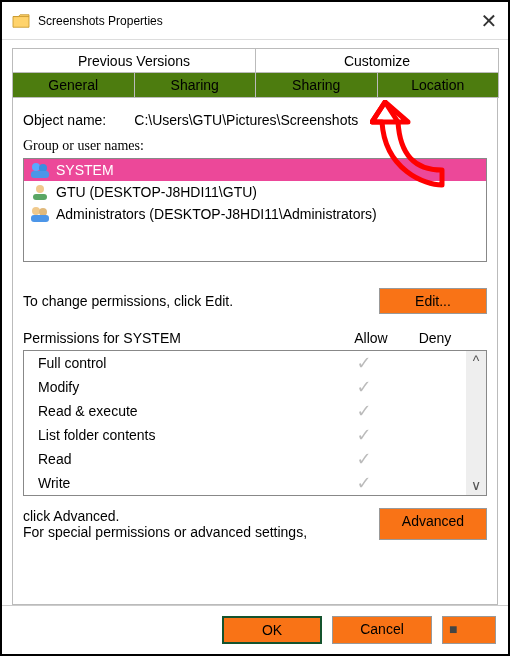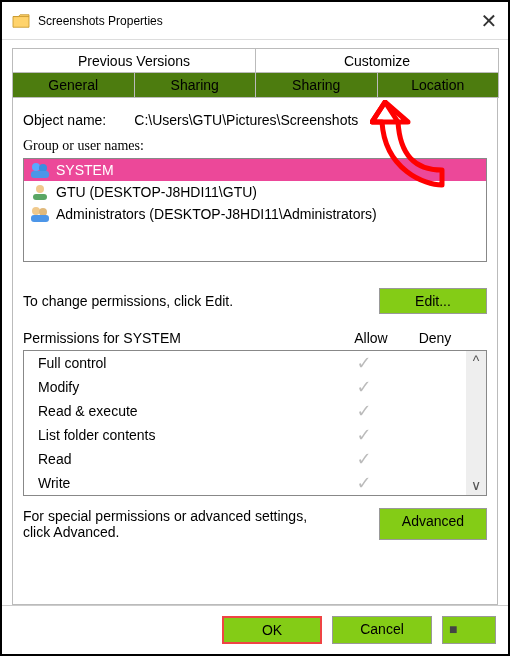--- a/index.html
+++ b/index.html
@@ -18,36 +18,36 @@
   .tabrow.bottom { margin-top: -1px; }
   .tabcontent { border: 1px solid #bbb; border-top: none; margin: 0 10px 0 10px; padding: 14px 10px; flex: 1; display:flex; flex-direction:column; }
   .row { margin-bottom: 10px; }
   .objrow { display: flex; gap: 28px; }
   .list { border: 1px solid #888; background: #fff; height: 104px; overflow: hidden; }
   .litem { display: flex; align-items: center; padding: 2px 6px; gap: 6px; }
   .litem.sel { background: #ec4899; color: #fff; }
   .uicon { width: 20px; height: 18px; }
   .editrow { display: flex; align-items: center; margin-top: 16px; }
   .editrow .txt { flex: 1; }
-  .btn { background: #84cc16; border: 1px solid #999; padding: 4px 0; width: 108px; text-align: center; cursor: pointer; }
+  .btn { background: #f97316; border: 1px solid #999; padding: 4px 0; width: 108px; text-align: center; cursor: pointer; }
   .permhead { display: flex; margin-top: 16px; }
   .permhead .ph0 { flex: 1; }
   .permhead .phc { width: 64px; text-align: center; }
   .permbox { border: 1px solid #888; margin-top: 4px; display: flex; }
   .permlist { flex: 1; }
   .prow { display: flex; align-items: center; padding: 4px 6px; }
   .prow .pl { flex: 1; padding-left: 8px; }
   .prow .pc { width: 64px; text-align: center; color: #bbb; font-size: 18px; line-height: 14px; }
   .scroll { width: 20px; background: #eee; display: flex; flex-direction: column; }
   .sarr { height: 20px; text-align: center; line-height: 20px; color: #555; }
   .sfill { flex: 1; }
   .advrow { display: flex; margin-top: 12px; }
   .advrow .at { flex: 1; }
   .bottombar { border-top: 1px solid #ccc; padding: 10px 12px 10px 0; display: flex; justify-content: flex-end; gap: 10px; }
-  .bottombar .btn.primary { border: 2px solid #ef4444; width: 100px; }
+  .bottombar .btn.primary { border: 2px solid #14532d; width: 100px; }
   .bottombar .btn { width: 100px; }
   .bottombar .btn.apply { width: 54px; overflow:hidden; color:#444; }
   .arrow { position: absolute; top: 100px; left: 370px; pointer-events: none; }
   .arrow svg { width: 80px; height: 90px; }
 </style>
 </head>
 <body>
 
 <div class="dialog">
 
@@ -156,22 +156,22 @@
       </div>
       <div class="scroll">
         <div class="sarr">^</div>
         <div class="sfill"></div>
         <div class="sarr">∨</div>
       </div>
     </div>
 
     <div class="advrow">
       <div class="at">
+        <div>click Advanced.</div>
         <div>For special permissions or advanced settings,</div>
-        <div>click Advanced.</div>
       </div>
       <div class="btn">Advanced</div>
     </div>
 
   </div>
 
   <div class="bottombar">
     <div class="btn primary">OK</div>
     <div class="btn">Cancel</div>
     <div class="btn apply" style="position:relative;">

